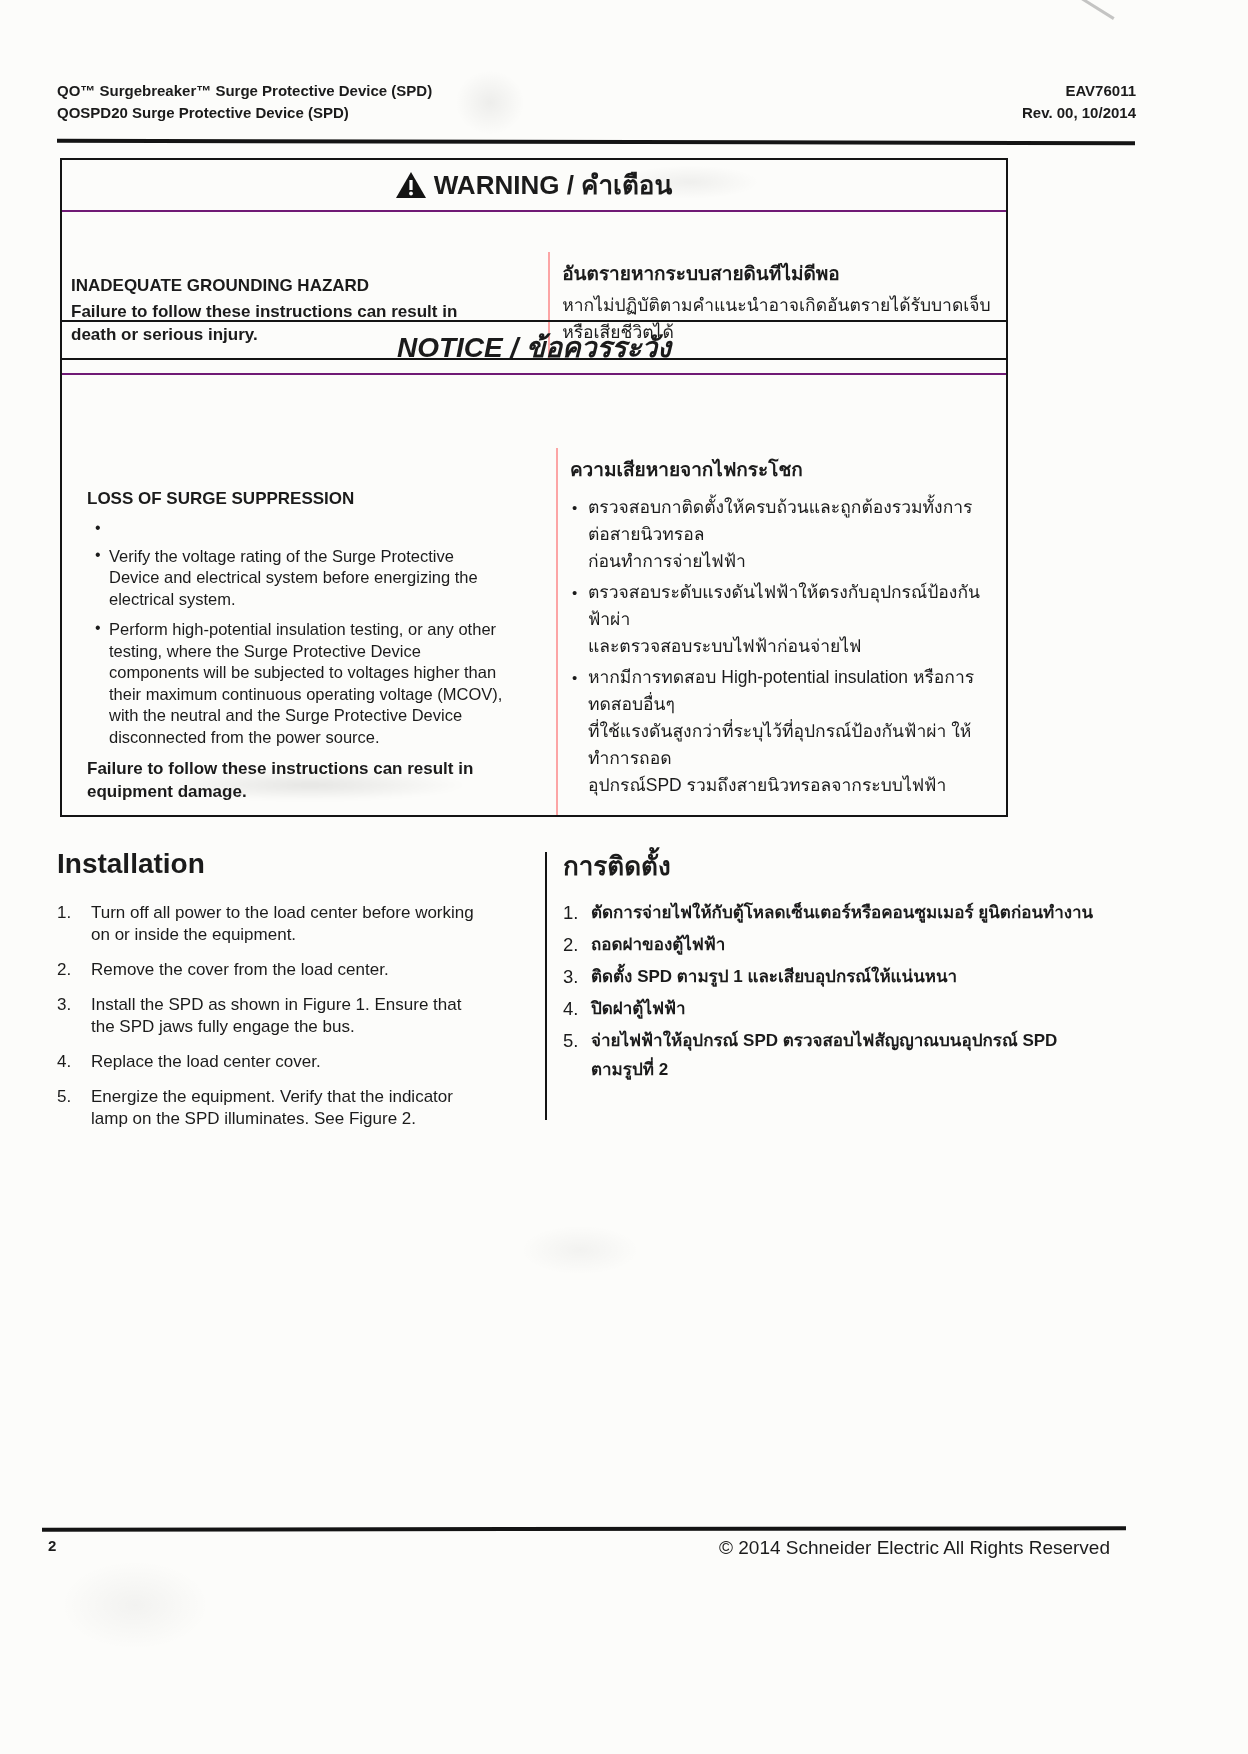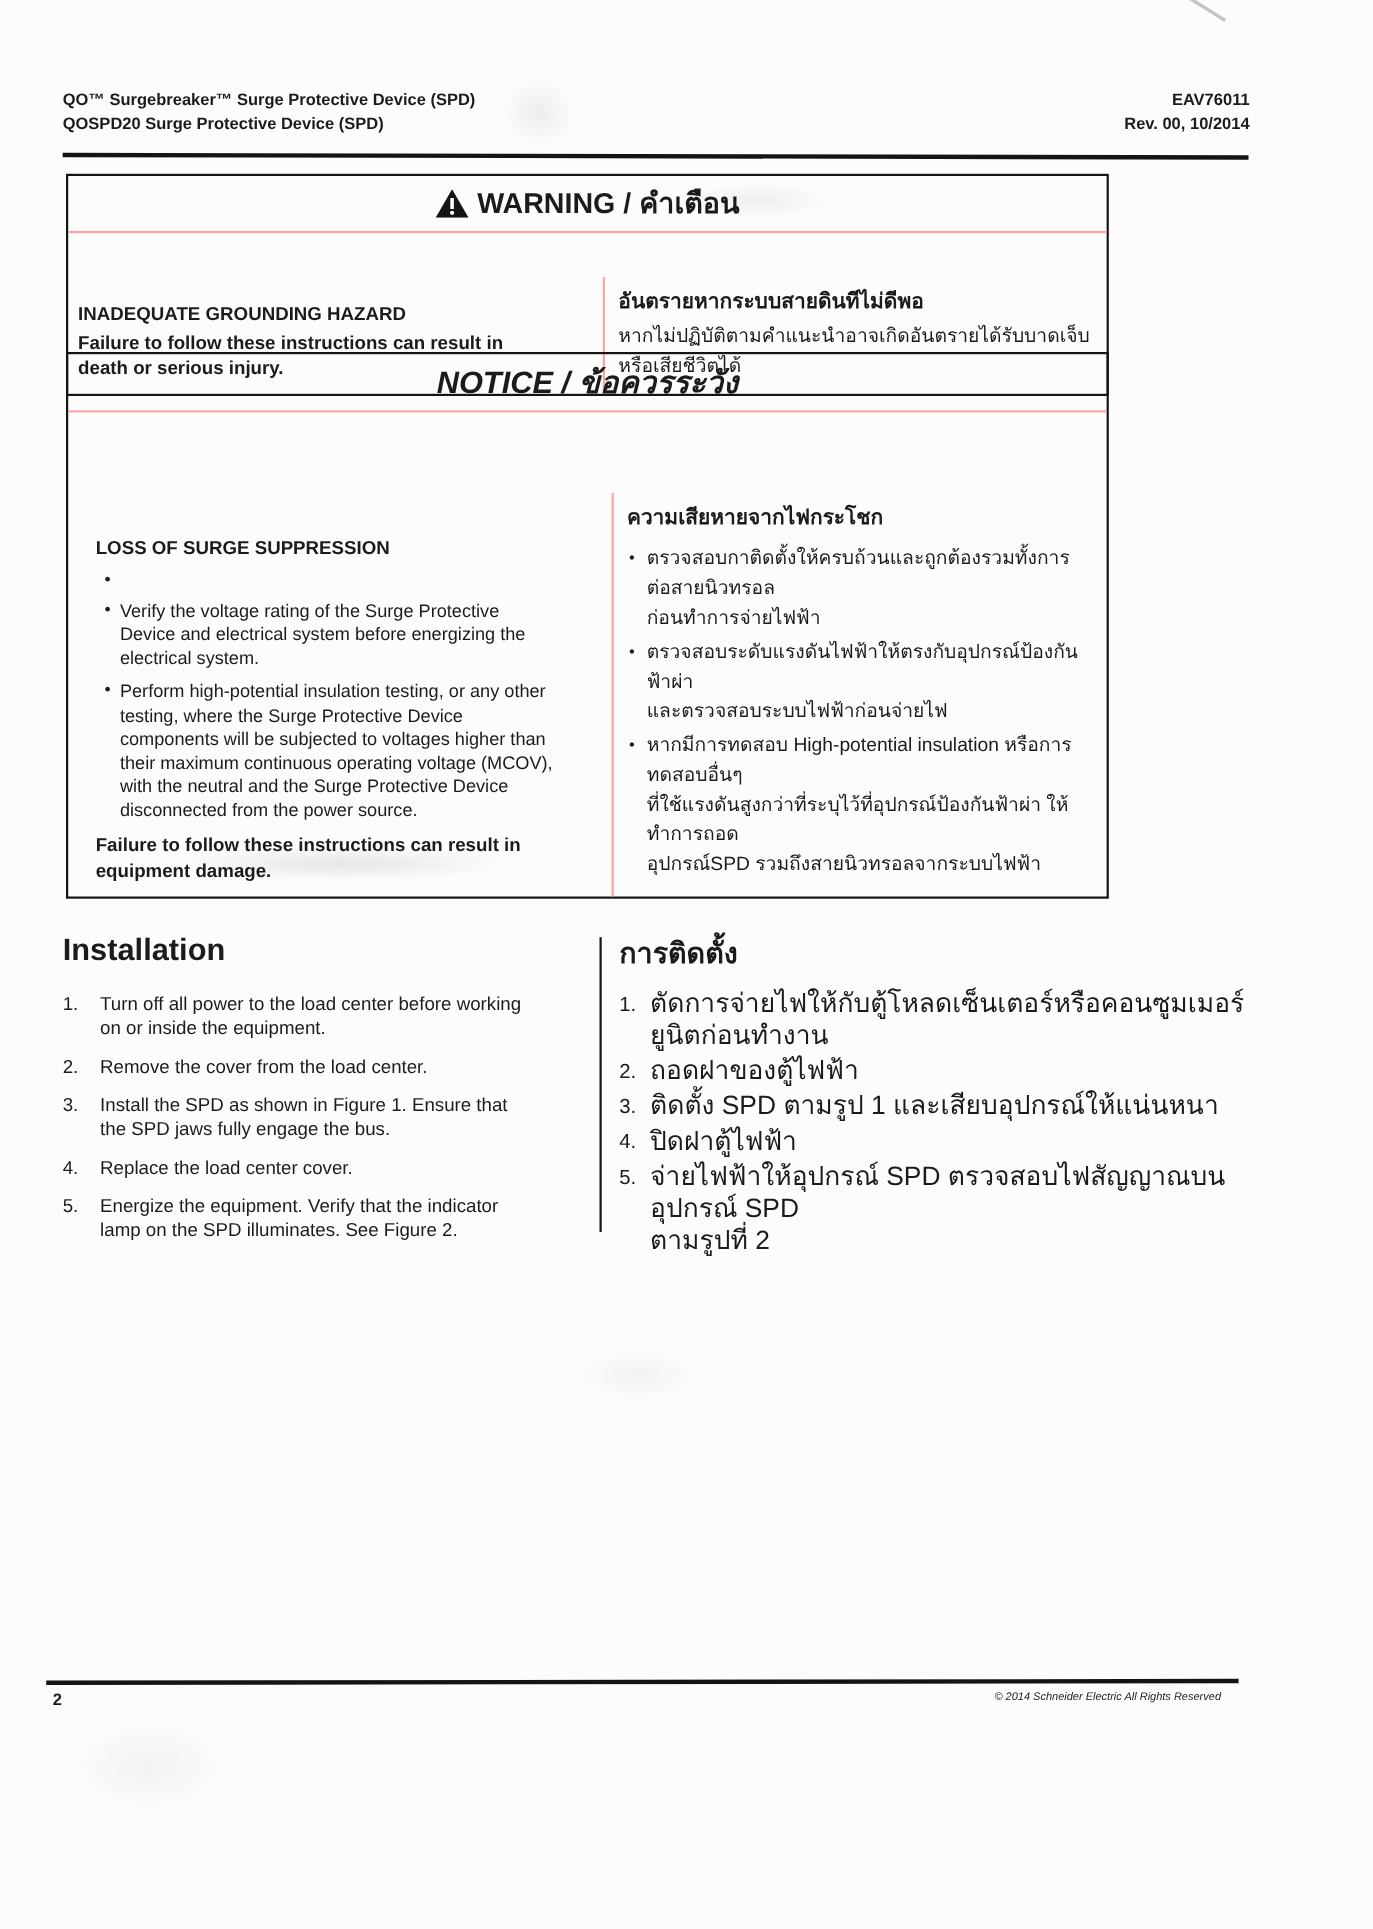--- a/index.html
+++ b/index.html
@@ -17,21 +17,21 @@
   .hdr{position:absolute;top:80px;left:57px;right:112px;display:flex;justify-content:space-between;}
   .hdr .left div, .hdr .right div{font-size:15px;font-weight:bold;line-height:22px;}
   .hdr .right{text-align:right;}
   .rule{position:absolute;background:#141414;}
   .hdr-rule{top:140px;left:57px;width:1078px;height:4px;transform:rotate(0.12deg);}
   
   .msgbox{position:absolute;left:60px;width:948px;border:2px solid #141414;background:transparent;box-sizing:border-box;}
   .warnbox{top:158px;}
   .noticebox{top:320px;}
   .boxtitle{
-    border-bottom:2px solid #fca5a5;text-align:center;
+    border-bottom:2px solid #701a75;text-align:center;
     font-size:26px;font-weight:bold;padding:4px 0 5px 0;
     display:flex;align-items:center;justify-content:center;gap:8px;
   }
   .noticebox .boxtitle{font-style:italic;font-size:28px;padding:3px 0 4px 0;text-align:center;}
   .tri{position:relative;width:30px;height:26px;display:inline-block;}
   .tri svg{display:block;}
   .boxcols{display:flex;align-items:flex-end;}
   .cell{box-sizing:border-box;display:flex;flex-direction:column;}
   .cell-l{width:51.5%;padding:8px 12px 12px 9px;}
   .cell-r{width:48.5%;border-left:2px solid #fca5a5;padding:6px 14px 12px 12px;margin-top:40px;}
@@ -55,26 +55,26 @@
   .inst-l{position:absolute;left:0;top:2px;width:492px;}
   .inst-div{position:absolute;left:488px;top:6px;width:2px;height:268px;background:#141414;}
   .inst-r{position:absolute;left:506px;top:0;width:578px;}
   .inst-h-en{font-size:28px;font-weight:bold;margin:0 0 22px 0;}
   .inst-h-th{font-size:26px;font-weight:bold;margin:0 0 12px 0;line-height:40px;}
   .step{display:flex;margin:0 0 13px 0;}
   .step .sn{flex:0 0 34px;font-size:17px;line-height:22px;}
   .step .st{white-space:pre-line;font-size:17px;line-height:22px;}
   .steps-th .step{margin:0 0 3px 0;}
   .steps-th .sn{flex:0 0 28px;font-size:18.5px;line-height:29px;}
-  .steps-th .st{font-size:24px;line-height:29px;}
+  .steps-th .st{font-size:17px;line-height:29px;font-weight:bold;}
   
   .ftr-rule{top:1527px;left:42px;width:1084px;height:3.5px;transform:rotate(-0.08deg);}
   .ftr{position:absolute;top:1537px;left:48px;right:138px;display:flex;justify-content:space-between;align-items:flex-start;}
   .pageno{font-size:15px;font-weight:bold;}
-  .copyr{font-size:10px;font-style:italic;}
+  .copyr{font-size:19px;}
   
   .smudge{position:absolute;pointer-events:none;}
 </style>
 </head>
 <body>
 
 <div class="page">
 
   <div class="smudge" style="left:455px;top:70px;width:70px;height:65px;background:radial-gradient(ellipse at center,rgba(0,0,0,0.06),rgba(0,0,0,0) 70%);"></div>
   <div class="smudge" style="left:1075px;top:6px;width:42px;height:3px;background:rgba(0,0,0,0.22);transform:rotate(32deg);"></div>

